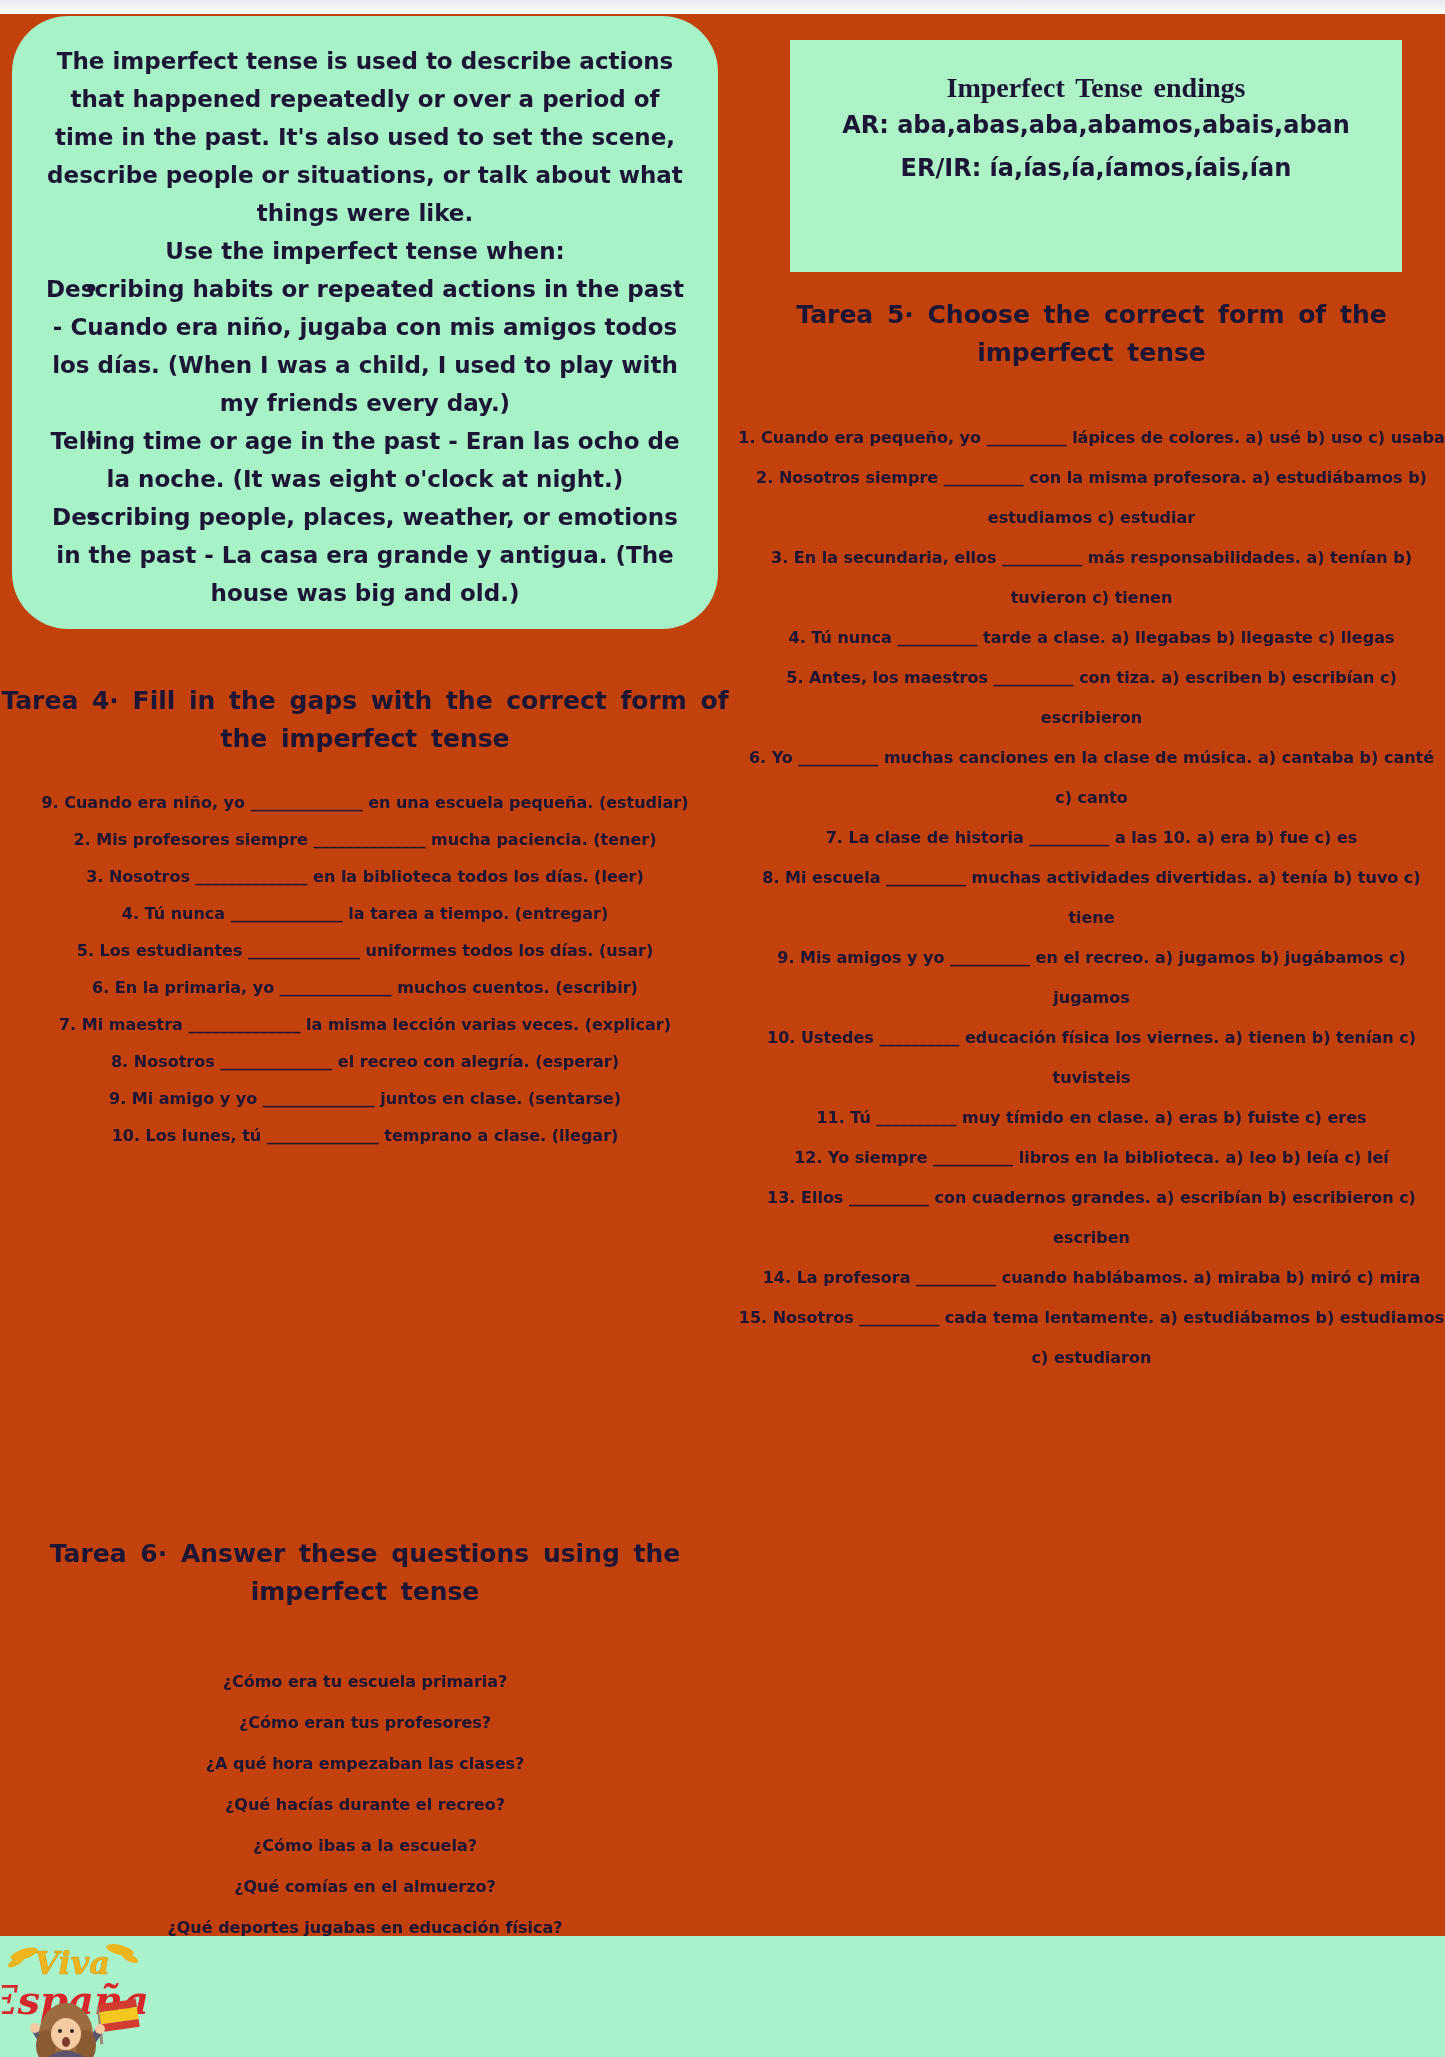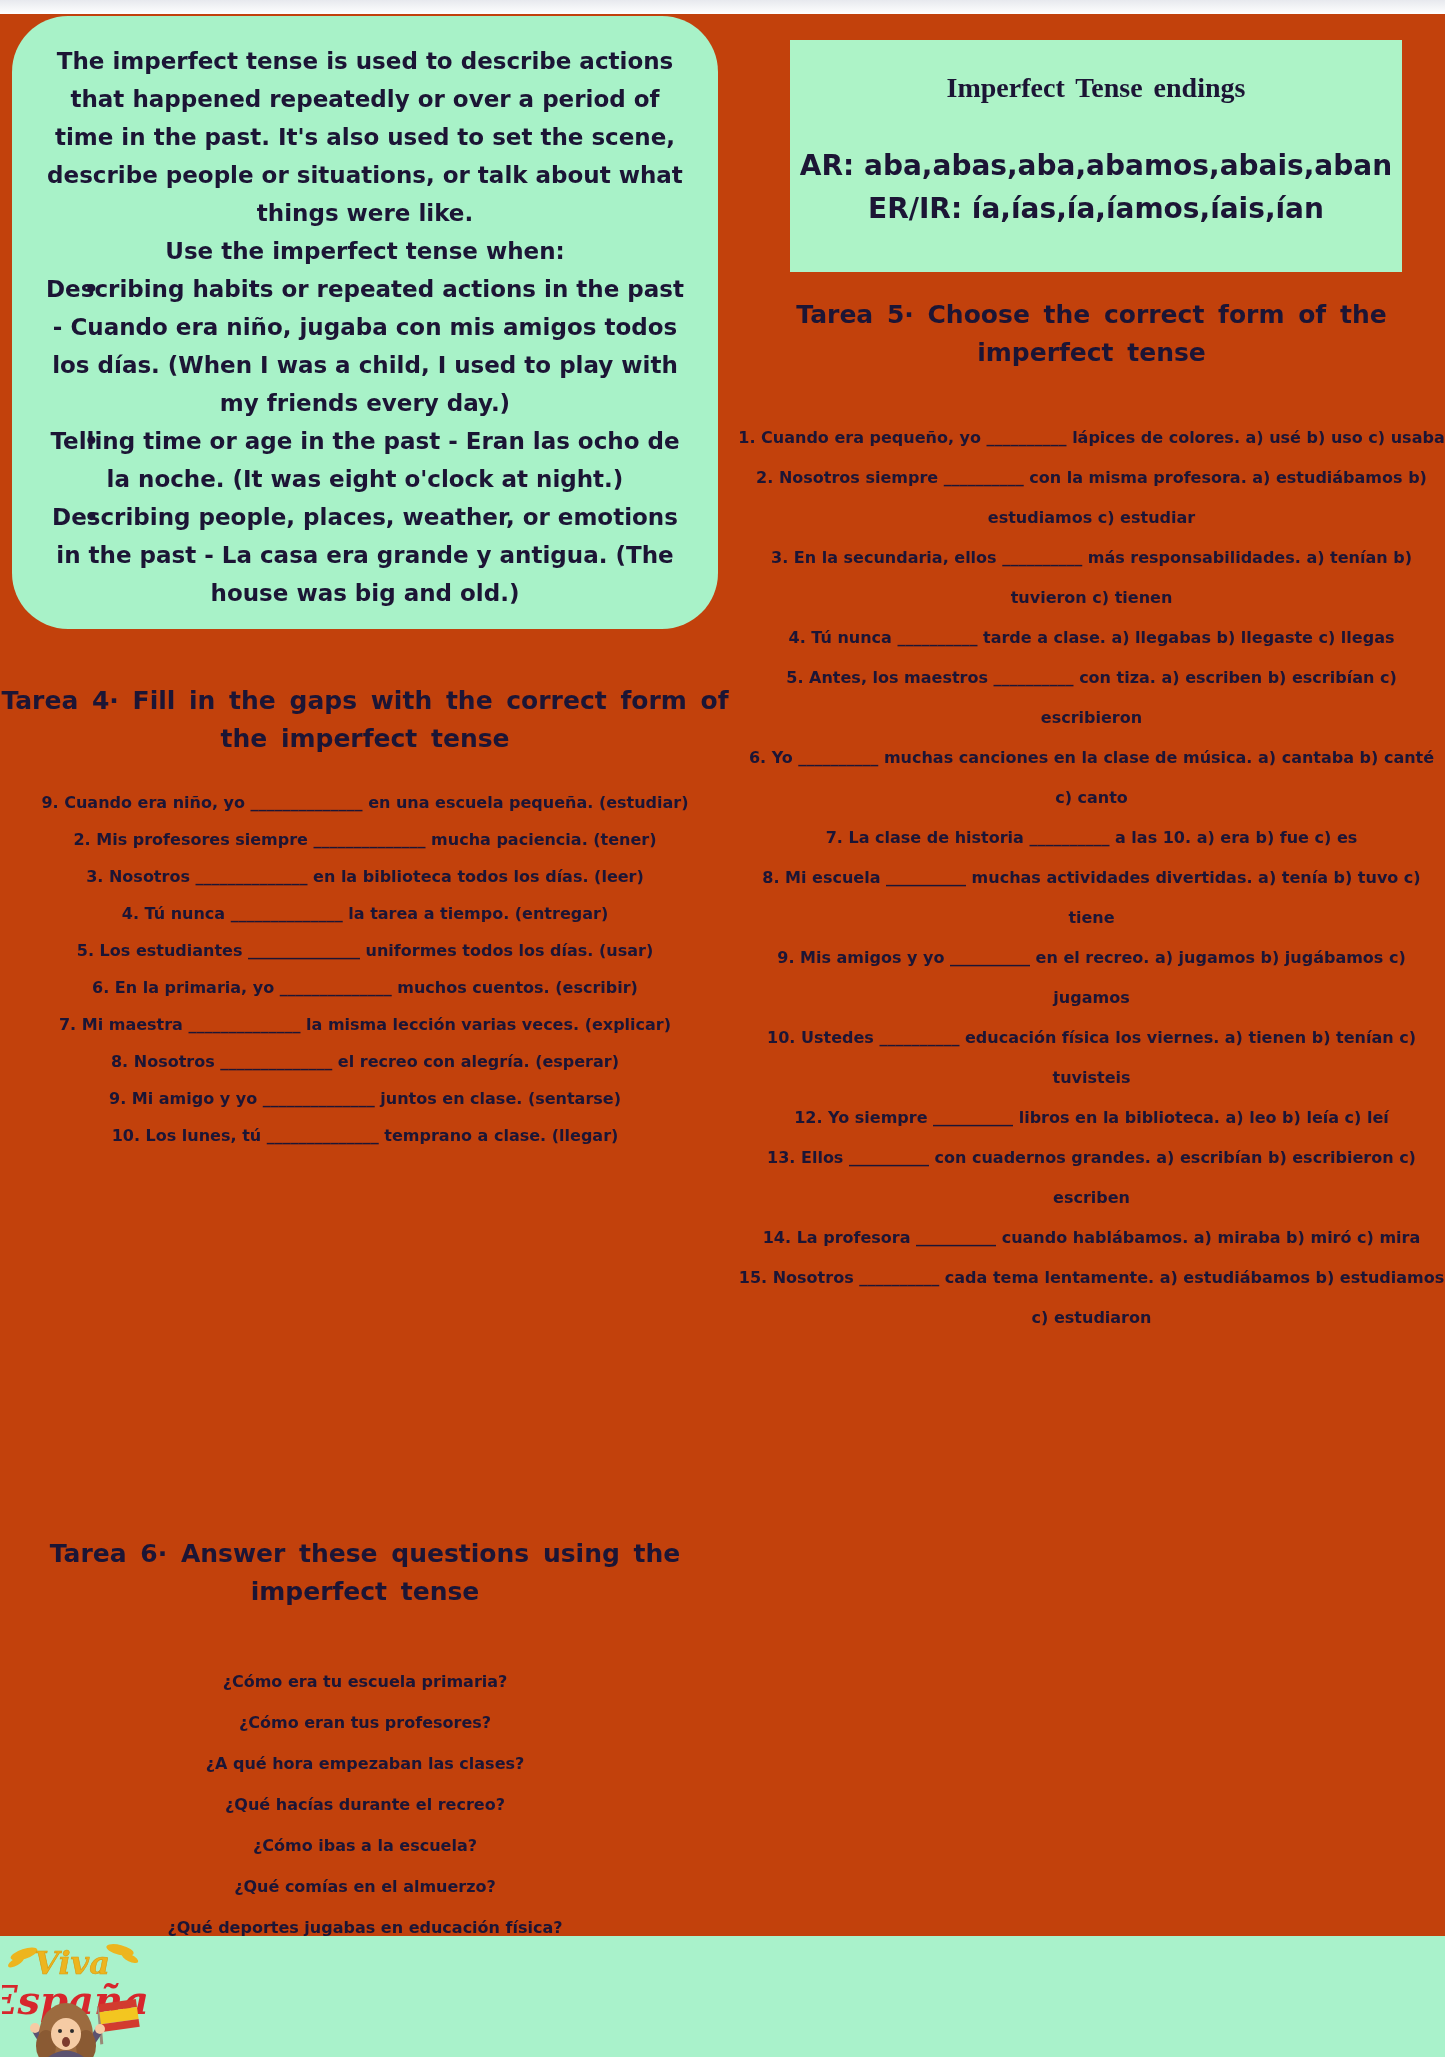--- a/index.html
+++ b/index.html
@@ -25,21 +25,21 @@
   .bullet-row{position:relative;}
   .bullet-dot{position:absolute;left:40px;top:0;font-size:23px;}
   
   .endings-box{
     position:absolute;left:790px;top:40px;width:612px;height:232px;
     background:#adf3c7;
     box-sizing:border-box;padding-top:32px;
     text-align:center;font-weight:bold;
   }
   .endings-title{font-size:28px;word-spacing:4px;font-family:Liberation Serif, serif;}
-  .endings-lines{margin-top:40px;font-size:28px;line-height:43px;}
+  .endings-lines{font-size:24px;line-height:43px;}
   
   .tarea{position:absolute;text-align:center;font-weight:bold;}
   .tarea-title{font-size:25px;line-height:38px;word-spacing:5px;}
   .tarea-items{font-size:16px;line-height:37px;}
   .t4{left:0;top:682px;width:730px;}
   .t4 .tarea-items{margin-top:26px;}
   .t5{left:738px;top:296px;width:707px;}
   .t5 .tarea-items{margin-top:46px;line-height:40px;}
   .t6{left:0;top:1535px;width:730px;}
   .t6 .tarea-items{margin-top:50px;line-height:41px;}
@@ -103,20 +103,21 @@
       <div>1. Cuando era pequeño, yo __________ lápices de colores. a) usé b) uso c) usaba</div>
       <div>2. Nosotros siempre __________ con la misma profesora. a) estudiábamos b) estudiamos c) estudiar</div>
       <div>3. En la secundaria, ellos __________ más responsabilidades. a) tenían b) tuvieron c) tienen</div>
       <div>4. Tú nunca __________ tarde a clase. a) llegabas b) llegaste c) llegas</div>
       <div>5. Antes, los maestros __________ con tiza. a) escriben b) escribían c) escribieron</div>
       <div>6. Yo __________ muchas canciones en la clase de música. a) cantaba b) canté c) canto</div>
       <div>7. La clase de historia __________ a las 10. a) era b) fue c) es</div>
       <div>8. Mi escuela __________ muchas actividades divertidas. a) tenía b) tuvo c) tiene</div>
       <div>9. Mis amigos y yo __________ en el recreo. a) jugamos b) jugábamos c) jugamos</div>
       <div>10. Ustedes __________ educación física los viernes. a) tienen b) tenían c) tuvisteis</div>
+      <div>11. Tú __________ muy tímido en clase. a) eras b) fuiste c) eres</div>
       <div>12. Yo siempre __________ libros en la biblioteca. a) leo b) leía c) leí</div>
       <div>13. Ellos __________ con cuadernos grandes. a) escribían b) escribieron c) escriben</div>
       <div>14. La profesora __________ cuando hablábamos. a) miraba b) miró c) mira</div>
       <div>15. Nosotros __________ cada tema lentamente. a) estudiábamos b) estudiamos c) estudiaron</div>
     </div>
   </div>
 
   <div class="tarea t6">
     <div class="tarea-title">Tarea 6· Answer these questions using the imperfect tense</div>
     <div class="tarea-items">

